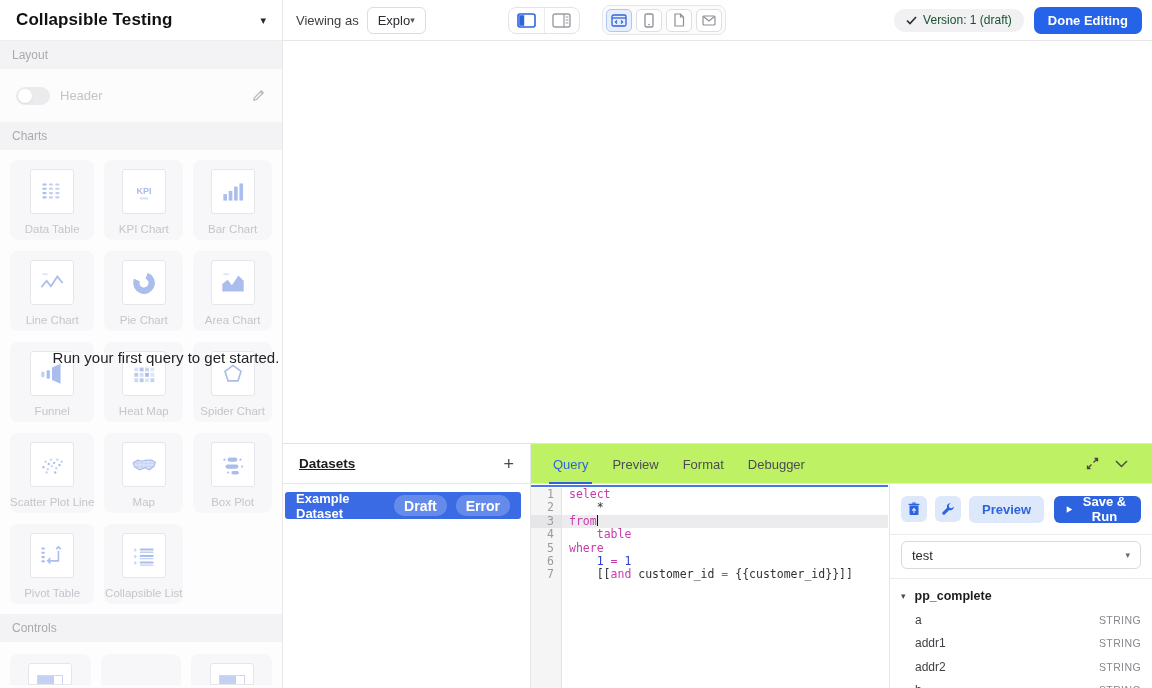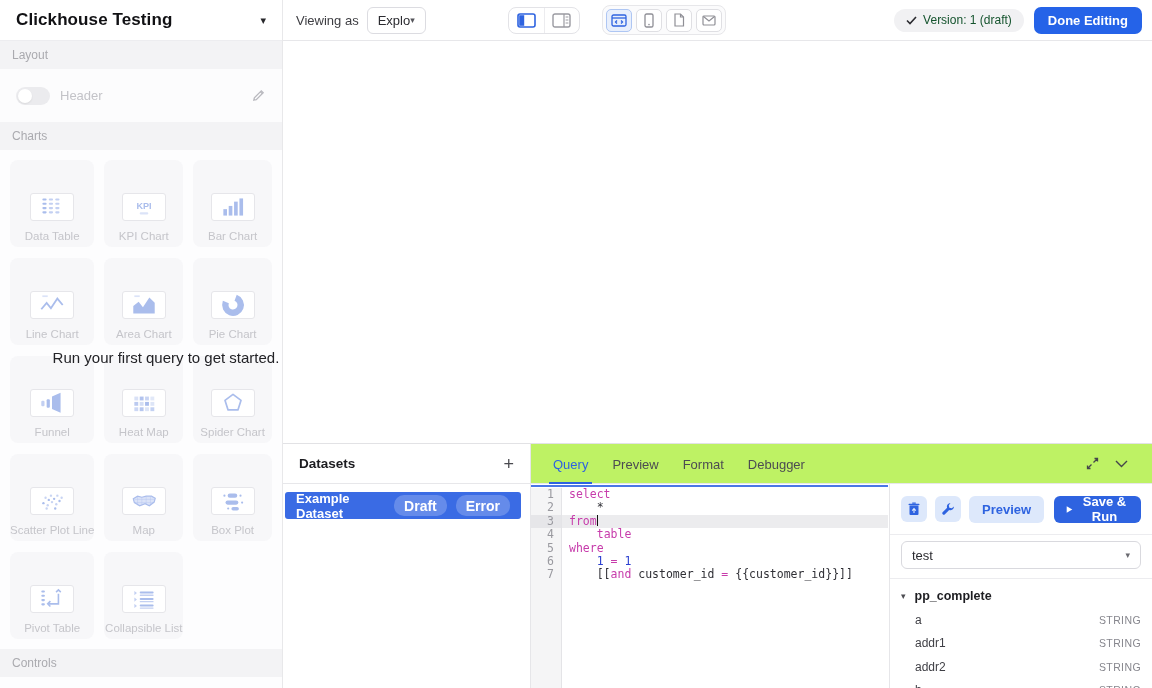--- a/index.html
+++ b/index.html
@@ -41,42 +41,42 @@
   .toggle{width:34px;height:18px;border-radius:9px;background:#ebebee;position:relative;cursor:pointer;flex:none;}
   .toggle .knob{position:absolute;left:2px;top:2px;width:14px;height:14px;border-radius:50%;background:#fff;
                 box-shadow:0 1px 2px rgba(0,0,0,.08);}
   .header-row .lbl{margin-left:10px;font-size:13px;color:#c3c3c8;}
   .pencil{margin-left:auto;color:#b9b9bf;cursor:pointer;display:flex;}
 
   .charts-grid{position:relative;padding:10px 10px 0 10px;display:grid;
                grid-template-columns:repeat(3,1fr);gap:11px 10px;}
   .chart-tile{border-radius:8px;background:#f7f7f9;padding:9px 0 4px;display:flex;flex-direction:column;
               align-items:center;cursor:grab;}
-  .icon-box{width:44px;height:28px;background:#fff;border:1px solid #e6e6ea;border-radius:3px;
-            display:flex;align-items:center;justify-content:center;margin-top:24px;}
+  .icon-box{width:44px;height:45px;background:#fff;border:1px solid #e6e6ea;border-radius:3px;
+            display:flex;align-items:center;justify-content:center;}
   .icon-box svg{width:30px;height:30px;}
   .chart-label{margin-top:9px;font-size:11.5px;color:#c5c5ca;text-align:center;line-height:12px;height:13px;
                white-space:nowrap;}
   .overlay-msg{position:absolute;left:0;top:348px;width:332px;text-align:center;font-size:15px;
                line-height:20px;color:#232327;z-index:5;padding:0 30px;}
   .controls-partials{position:relative;height:30px;padding:0 10px;display:grid;grid-template-columns:repeat(3,1fr);
                      gap:10px;margin-top:12px;}
   .ctrl-tile{border-radius:8px 8px 0 0;background:#f7f7f9;display:flex;justify-content:center;padding-top:9px;}
   .ctrl-box{width:44px;height:22px;background:#fff;border:1px solid #e6e6ea;border-radius:3px 3px 0 0;
             display:flex;align-items:flex-end;justify-content:center;overflow:hidden;}
   .ctrl-input{width:26px;height:9px;border:1px solid #cdd7f2;border-bottom:none;background:#fff;display:flex;}
   .ctrl-input .fill{width:16px;height:100%;background:#c3d1f2;}
 
   
   .bottom{position:absolute;left:283px;top:443px;width:869px;height:245px;background:#fff;
           border-top:1px solid #e2e2e5;}
   
   .datasets{position:absolute;left:0;top:0;width:248px;height:245px;border-right:1px solid #e6e6e9;background:#fff;}
   .ds-head{height:40px;border-bottom:1px solid #e7e7ea;display:flex;align-items:center;padding:0 16px;}
-  .ds-title{font-size:13.5px;font-weight:bold;color:#1c1c20;}
+  .ds-title{font-size:13.5px;font-weight:bold;color:#1c1c20;text-decoration:underline;}
   .ds-plus{margin-left:auto;font-size:18px;font-weight:300;color:#4a4a50;cursor:pointer;line-height:1;}
   .ds-row{margin:8px 9px 0 2px;height:27px;background:#3a6be4;border-radius:3px;display:flex;
           align-items:center;padding:0 11px;cursor:pointer;}
   .ds-row-name{color:#fff;font-size:13px;font-weight:bold;}
   .ds-badge{margin-left:9px;background:rgba(255,255,255,.22);color:#fff;font-size:14px;font-weight:bold;
             padding:2.5px 10px;border-radius:10px;}
 
   
   .tabrow{position:absolute;left:248px;top:0;width:621px;height:40px;border-bottom:1px solid #e7e7ea;
           display:flex;align-items:center;padding:0 10px;background:#bef264;}
@@ -130,21 +130,21 @@
 
   svg{display:block;}
 </style>
 </head>
 <body>
 
 <div class="app">
 
   <div class="sidebar">
     <div class="sb-title">
-      <span class="sb-title-text">Clickhouse Testing</span>
+      <span class="sb-title-text">Collapsible Testing</span>
       <span class="sb-title-caret">▾</span>
     </div>
 
     <div class="sb-band">
       <span>Layout</span>
     </div>
 
     <div class="header-row">
       <span class="toggle">
           <span class="knob"></span>
@@ -207,33 +207,33 @@
             <svg viewBox="0 0 28 28">
               <rect x="5" y="5" width="5" height="1.6" fill="#dbe3f8"></rect>
               <polyline points="4,18 9,12 13,17 19,8 24,14" fill="none" stroke="#aabdec" stroke-width="1.7"></polyline>
             </svg>
           </div>
                     <div class="chart-label">Line Chart</div>
         </div>
         <div class="chart-tile">
           <div class="icon-box">
             <svg viewBox="0 0 28 28">
+              <circle cx="14" cy="14" r="7.2" fill="none" stroke="#aabdec" stroke-width="6" stroke-dasharray="34 12" transform="rotate(-70 14 14)"></circle>
+            </svg>
+          </div>
+                    <div class="chart-label">Pie Chart</div>
+        </div>
+        <div class="chart-tile">
+          <div class="icon-box">
+            <svg viewBox="0 0 28 28">
               <rect x="5" y="5" width="5" height="1.6" fill="#dbe3f8"></rect>
               <path d="M4,22 L4,15 9,11 13,16 19,7 24,12 24,22 Z" fill="#aabdec"></path>
             </svg>
           </div>
                     <div class="chart-label">Area Chart</div>
-        </div>
-        <div class="chart-tile">
-          <div class="icon-box">
-            <svg viewBox="0 0 28 28">
-              <circle cx="14" cy="14" r="7.2" fill="none" stroke="#aabdec" stroke-width="6" stroke-dasharray="34 12" transform="rotate(-70 14 14)"></circle>
-            </svg>
-          </div>
-                    <div class="chart-label">Pie Chart</div>
         </div>
         <div class="chart-tile">
           <div class="icon-box">
             <svg viewBox="0 0 28 28">
               <rect x="4" y="12" width="3" height="5" rx="1" fill="#c3d0f2"></rect>
               <rect x="9" y="10.5" width="3" height="8" rx="1" fill="#aabdec"></rect>
               <path d="M14,8 L22,4.5 V23 L14,19.5 Z" fill="#aabdec"></path>
             </svg>
           </div>
                     <div class="chart-label">Funnel</div>

